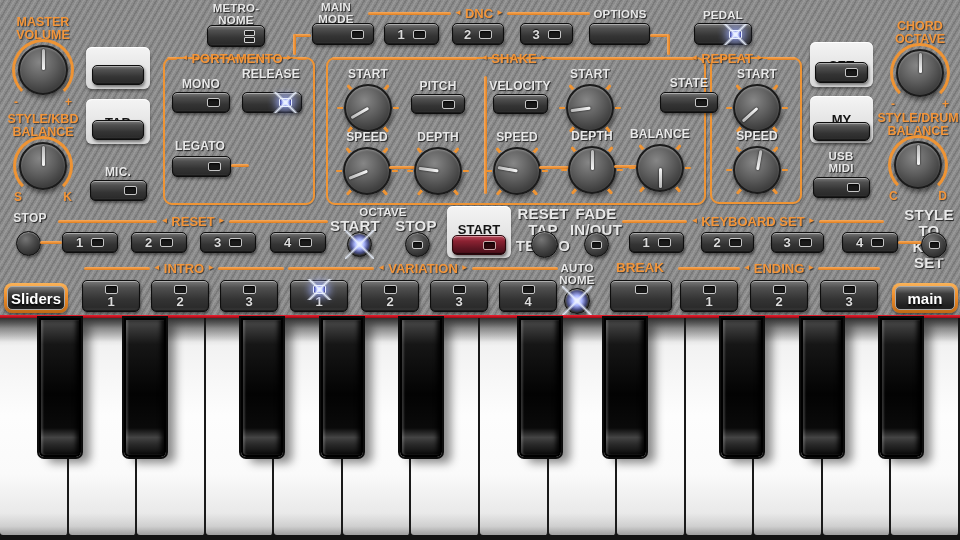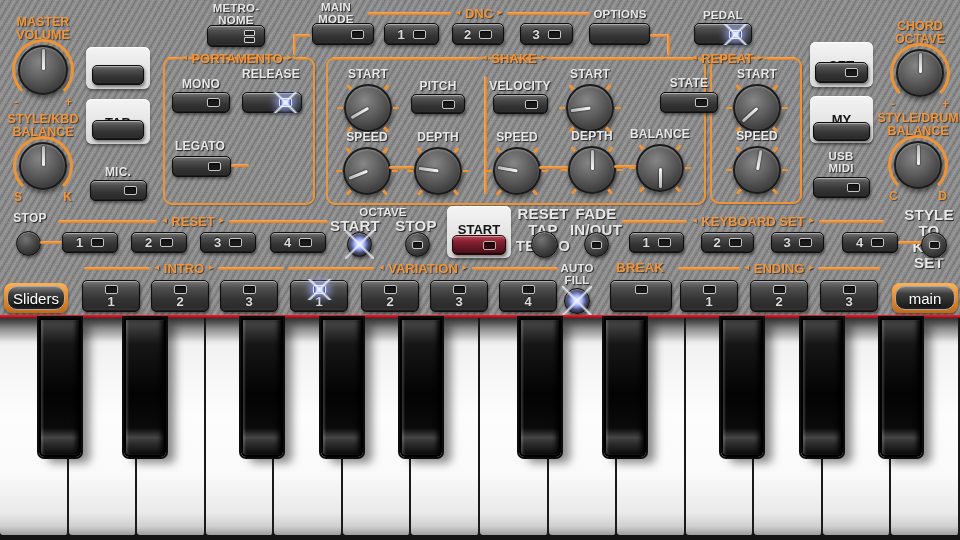--- a/index.html
+++ b/index.html
@@ -56,24 +56,24 @@
   .redbtn{background:linear-gradient(180deg,#b7495a,#8c2232 28%,#5e1522 70%,#4a0f19);border-color:#2a070c;}
   .redbtn .led{border-color:#caa8a8;background:#2a080c;}
   
   .plate{position:absolute;background:linear-gradient(#f4f4f4,#d8d8d8);border-radius:6px;
     color:#141414;font-weight:bold;font-size:13px;line-height:1.08;text-align:center;
     white-space:pre-line;padding-top:3px;box-sizing:border-box;
     box-shadow:0 2px 3px rgba(0,0,0,.4),inset 0 1px 0 #fff;}
   
   .obtn{position:absolute;border-radius:8px;padding:3px;box-sizing:border-box;cursor:pointer;
     background:linear-gradient(#f9b35a,#ee8d2b 45%,#c06a15);box-shadow:0 2px 3px rgba(0,0,0,.45);}
-  .obtn .inner{width:100%;height:100%;border-radius:10px;border:1px solid #a9a9a9;box-sizing:border-box;
+  .obtn .inner{width:100%;height:100%;border-radius:5px;border:1px solid #a9a9a9;box-sizing:border-box;
     background:linear-gradient(#7e7e7e,#3e3e3e 30%,#1f1f1f 85%);
     display:flex;align-items:center;justify-content:center;
-    color:#fff;font-weight:normal;font-size:15px;text-shadow:0 2px 2px #000;}
+    color:#fff;font-weight:bold;font-size:15px;text-shadow:0 2px 2px #000;}
   
   .kg{position:absolute;display:flex;flex-direction:column;align-items:center;gap:3px;}
   .kw{position:relative;flex:none;}
   .knob{position:relative;width:44px;height:44px;border-radius:50%;border:2px solid #1b1b1b;cursor:pointer;
     background:radial-gradient(circle at 42% 33%,#868686,#5e5e5e 42%,#3f3f3f 72%,#2e2e2e 96%);
     box-shadow:1px 3px 5px rgba(0,0,0,.5),inset 0 1px 2px rgba(255,255,255,.3);}
   .knob.big{width:46px;height:46px;}
   .ptr{position:absolute;left:calc(50% - 1.5px);top:50%;width:3px;height:45%;border-radius:2px;
     background:linear-gradient(#f8f8f8,#b5b5b5);transform-origin:50% 0;box-shadow:0 0 2px #000;}
   .ticks{position:absolute;inset:-9px;pointer-events:none;}
@@ -524,21 +524,21 @@
   <div class="btn vbtn" style="left:430px;top:280px;width:58px;height:32px">
       <span class="led"></span>
       <span class="num">3</span>
     </div>
   <div class="btn vbtn" style="left:499px;top:280px;width:58px;height:32px">
       <span class="led"></span>
       <span class="num">4</span>
     </div>
 
   <div class="wlabel" style="left:556px;top:262px;width:42px;font-size:11.5px">AUTO
-FILL</div>
+NOME</div>
   <div class="rbtn lit" style="left:564px;top:288px;width:24px;height:24px"></div>
 
   <div class="olabel" style="left:610px;top:261px;width:60px;font-size:13.5px">BREAK</div>
   <div class="btn vbtn" style="left:610px;top:280px;width:62px;height:32px">
       <span class="led"></span>
       <span class="num"></span>
     </div>
 
   <div class="header" style="left:678px;top:261px;width:202px">
     <i class="hline"></i>

